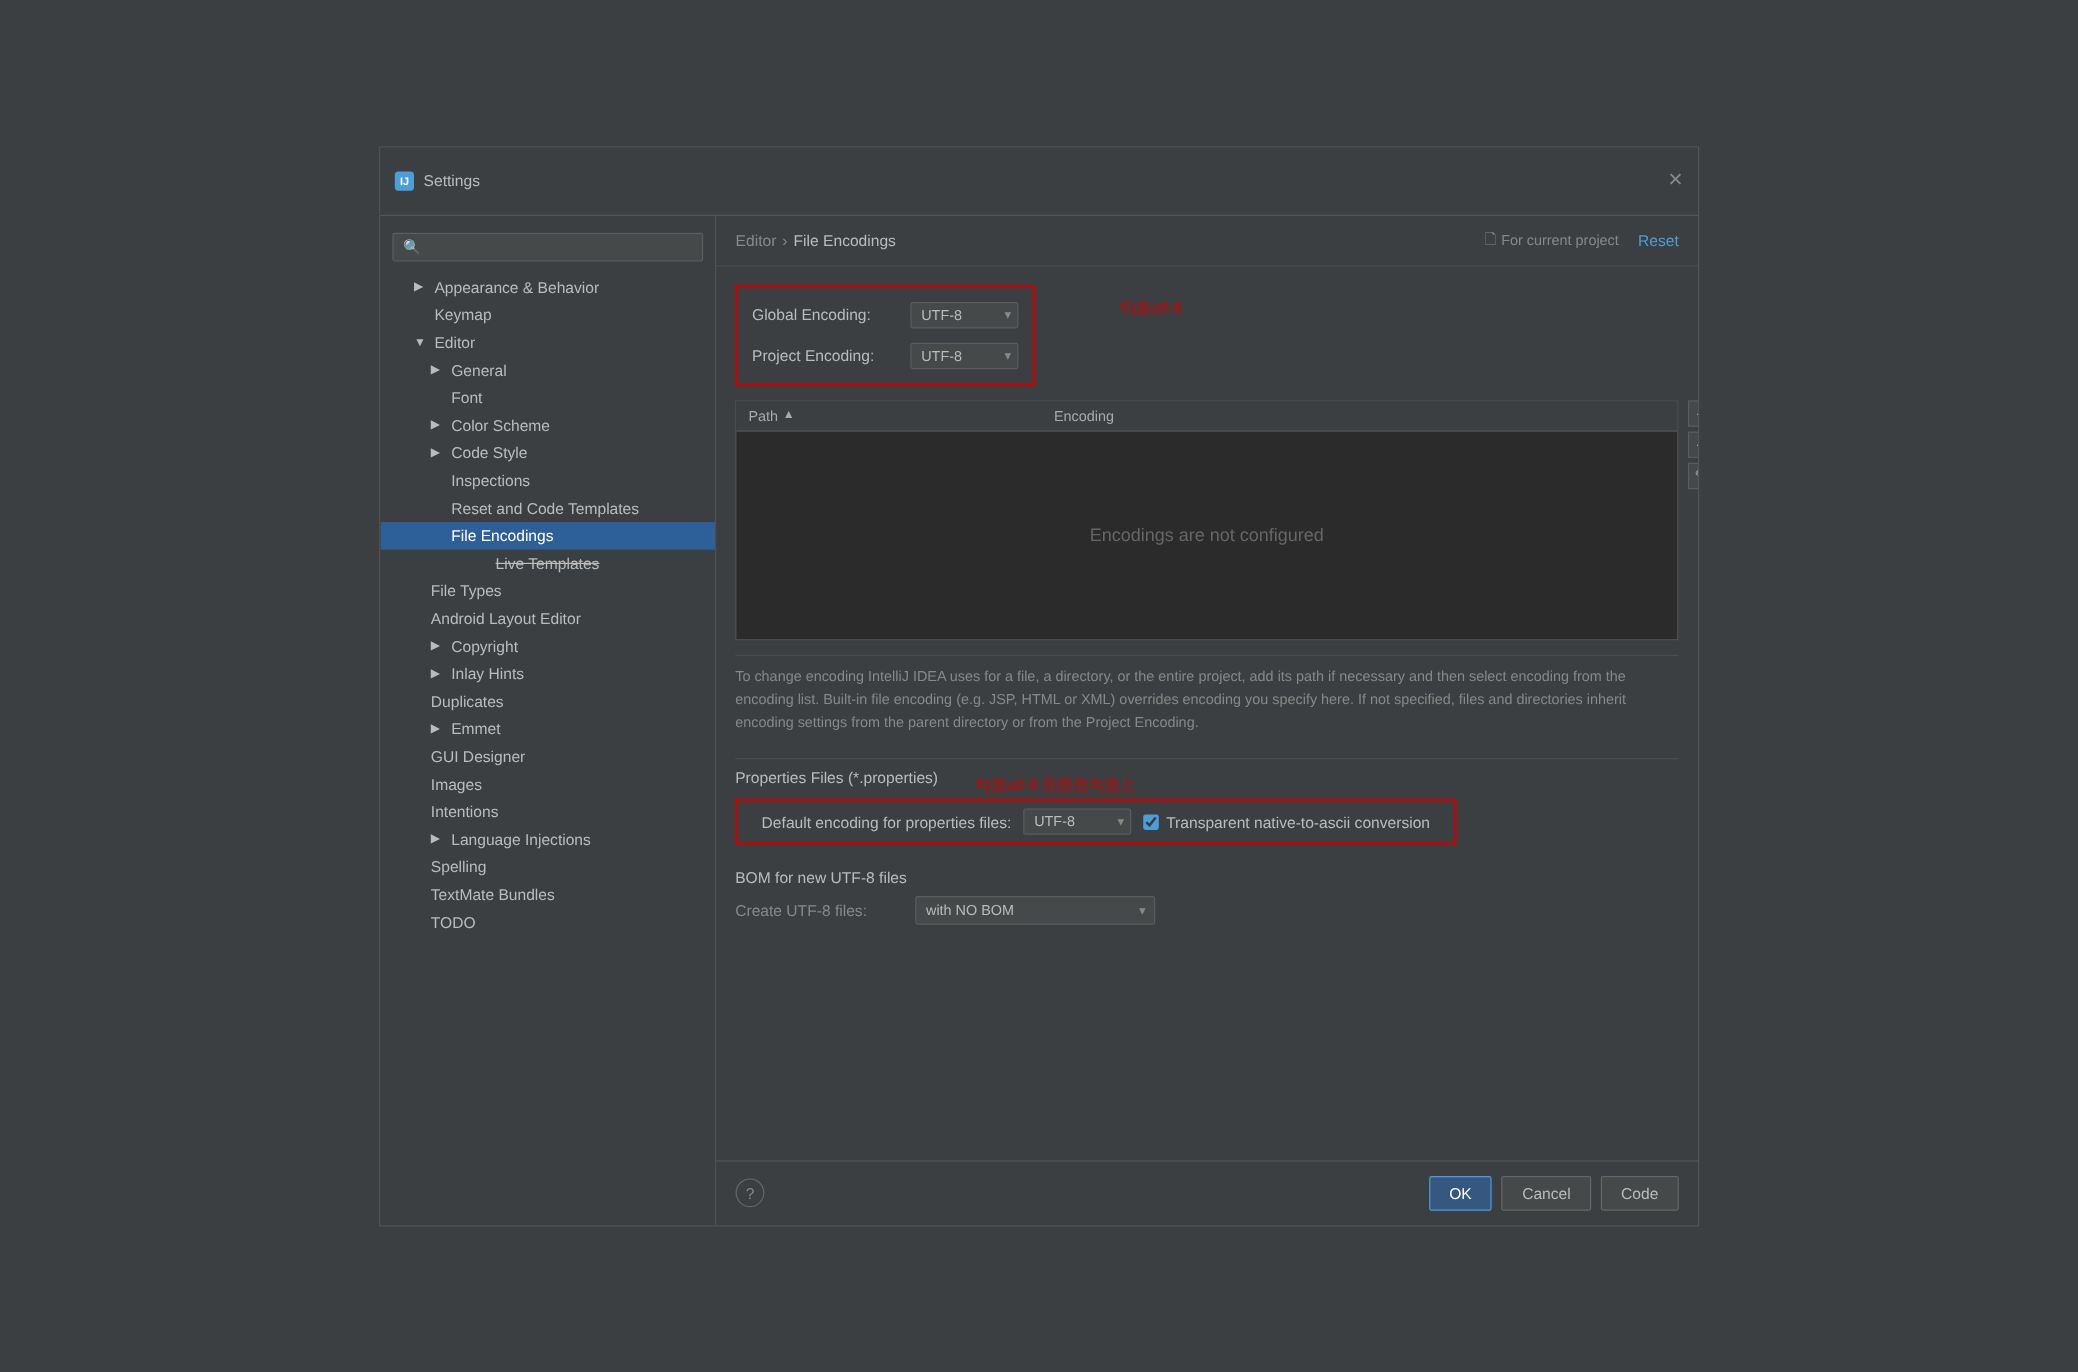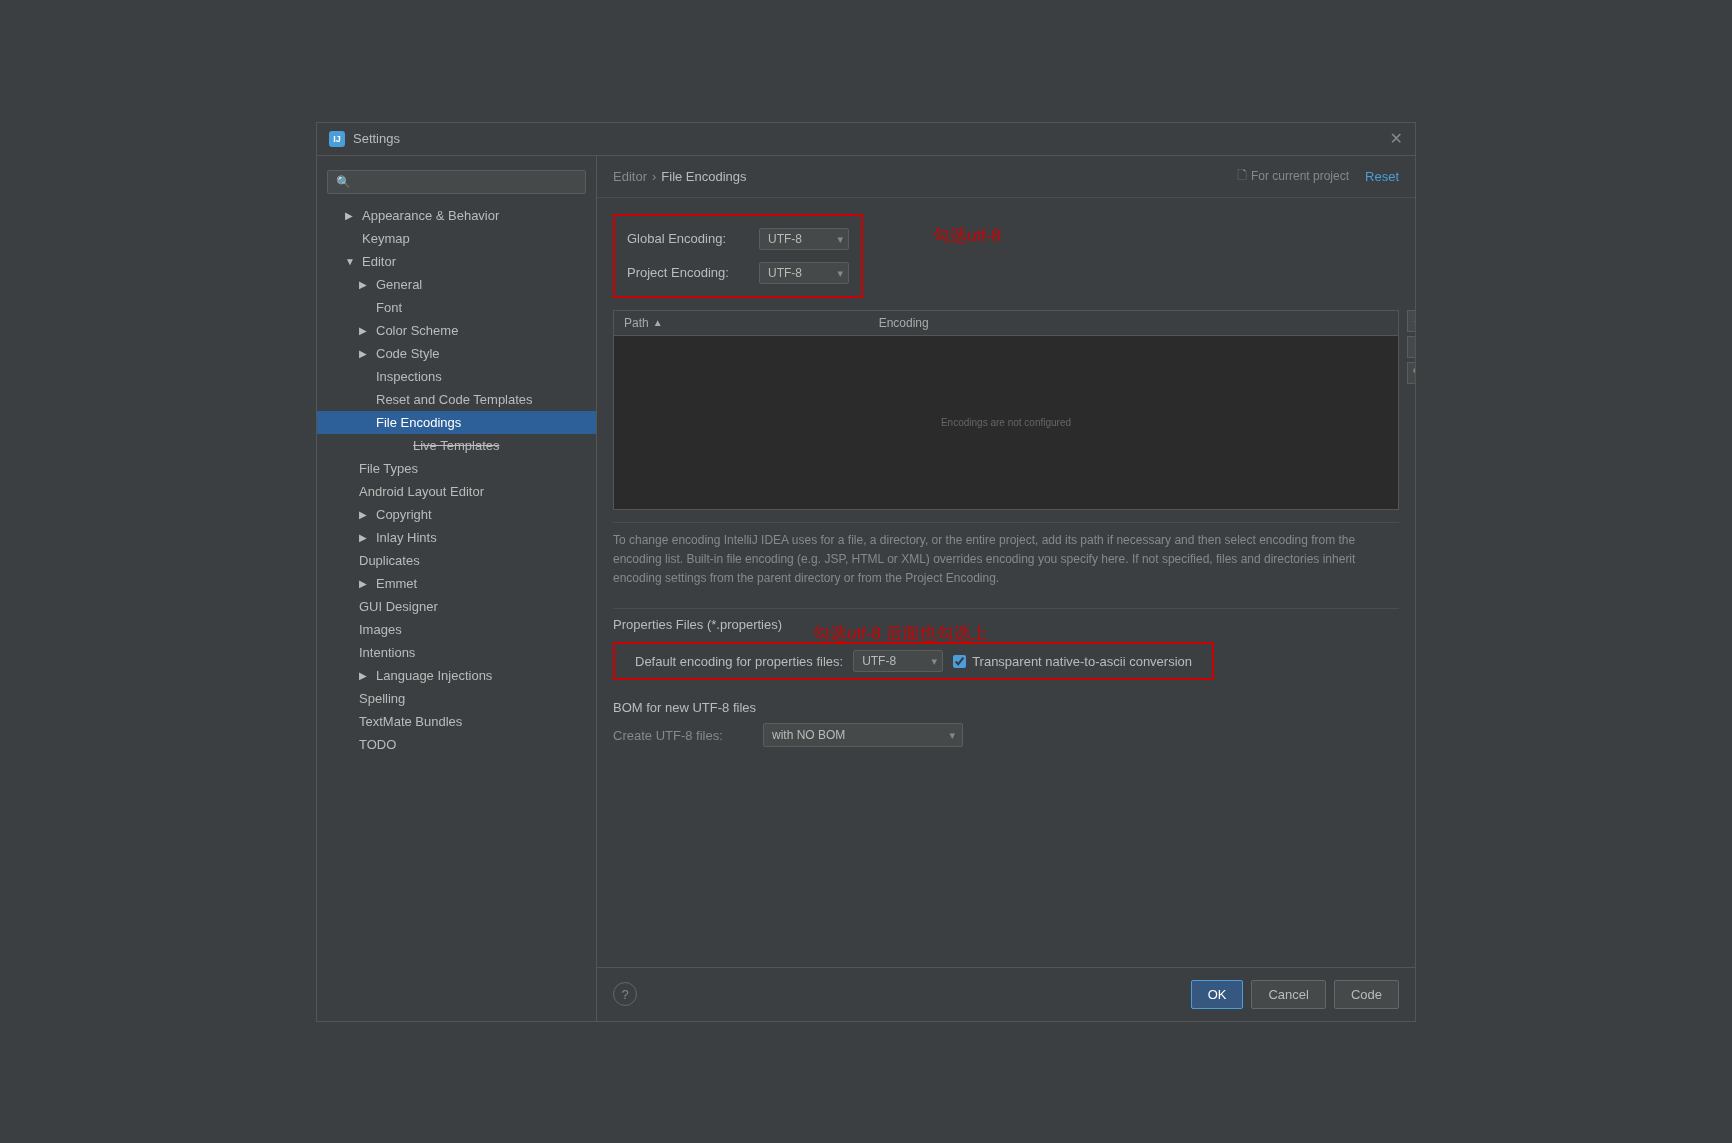--- a/index.html
+++ b/index.html
@@ -18,21 +18,21 @@
       width: 1100px;
       min-height: 900px;
       border: 1px solid #555;
       display: flex;
       flex-direction: column;
       position: relative;
     }
     .title-bar {
       background: #3c3f41;
       border-bottom: 1px solid #555;
-      padding: 8px 12px;
+      padding: 20px 12px;
       display: flex;
       align-items: center;
       justify-content: space-between;
     }
     .title-bar-left {
       display: flex;
       align-items: center;
       gap: 8px;
     }
     .app-icon {
@@ -203,21 +203,21 @@
     .table-header-col.encoding { flex: 2; }
     .table-body {
       flex: 1;
       display: flex;
       align-items: center;
       justify-content: center;
       min-height: 160px;
     }
     .empty-msg {
       color: #666;
-      font-size: 10px;
+      font-size: 15px;
     }
     .action-btn {
       background: #45494a;
       border: 1px solid #5a5d5f;
       color: #aaa;
       width: 22px;
       height: 22px;
       display: flex; align-items: center; justify-content: center;
       cursor: pointer;
       font-size: 14px;
@@ -348,21 +348,21 @@
       background: #45494a;
     }
     .btn.primary {
       background: #365880;
       border-color: #4a9eda;
       color: #ffffff;
     }
     
     .red-text {
       color: #cc0000;
-      font-size: 17px;
+      font-size: 13px;
       font-family: 'SimHei', Arial, sans-serif;
     }
     .encoding-rows-inner {
       display: flex;
       flex-direction: column;
       gap: 4px;
     }
   </style>
 </head>
 <body>

